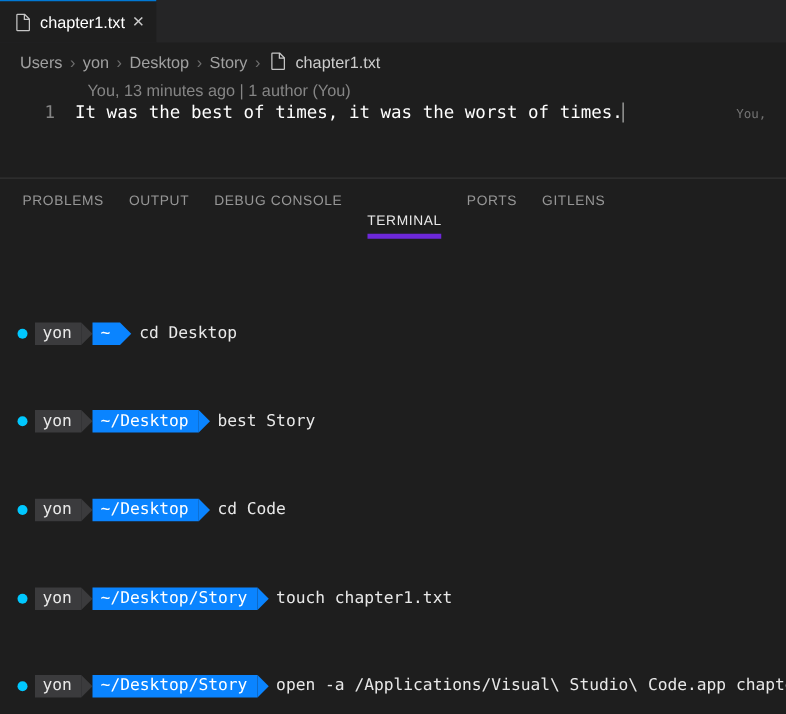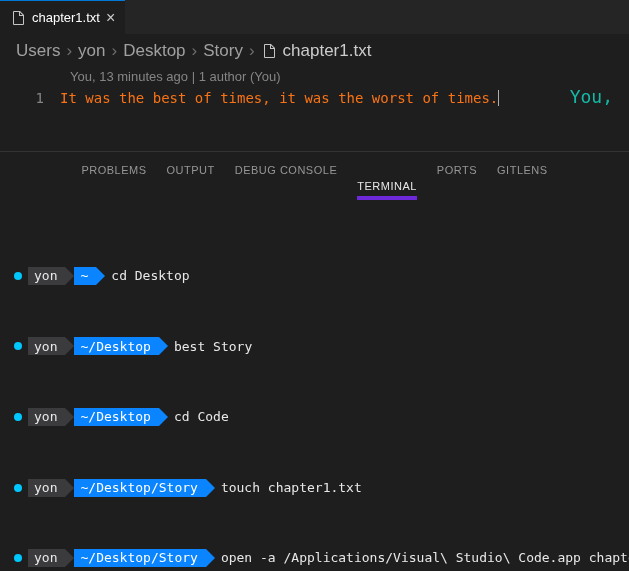--- a/index.html
+++ b/index.html
@@ -1,33 +1,33 @@
 <!DOCTYPE html>
 <html><head>
 <meta charset="utf-8">
 <style>
   * { margin: 0; padding: 0; box-sizing: border-box; }
   body { background: #1e1e1e; color: #cccccc; font-family: -apple-system, "Segoe UI", sans-serif; font-size: 13px; width: 629px; height: 571px; overflow: hidden; display: flex; flex-direction: column; }
   .tabs-bar { display: flex; background: #252526; height: 35px; border-bottom: 1px solid #1e1e1e; }
   .tab { display: flex; align-items: center; gap: 6px; padding: 0 10px; background: #1e1e1e; border-top: 1px solid #0078d4; color: #ffffff; font-size: 13px; }
   .tab .close { color: #cccccc; font-size: 16px; line-height: 1; }
   .file-icon { width: 16px; height: 16px; display: inline-flex; align-items: center; justify-content: center; }
-  .breadcrumbs { display: flex; align-items: center; gap: 6px; padding: 6px 16px; font-size: 17px; color: #a0a0a0; }
+  .breadcrumbs { display: flex; align-items: center; gap: 6px; padding: 6px 16px; font-size: 13px; color: #a0a0a0; }
   .breadcrumbs .sep { color: #6e6e6e; }
   .breadcrumbs .active { color: #cccccc; }
   .editor { padding: 0 16px; }
   .codelens { color: #858585; font-size: 13px; padding: 2px 0 2px 54px; }
   .line { display: flex; font-family: Menlo, Consolas, monospace; font-size: 14px; }
   .gutter { width: 44px; text-align: right; color: #858585; padding-right: 16px; }
-  .code { white-space: pre; color: #f97316; }
+  .code { white-space: pre; color: #ffffff; }
   .cursor { display: inline-block; width: 1px; height: 16px; background: #aeafad; vertical-align: text-bottom; }
-  .inline-author { color: #14b8a6; padding-left: 40px; font-family: Menlo, Consolas, monospace; font-size: 18px; text-align: center; }
+  .inline-author { color: #737373; padding-left: 40px; font-family: Menlo, Consolas, monospace; font-size: 10px; text-align: center; }
   .editor-row { display: flex; align-items: baseline; }
   .panel { margin-top: 44px; border-top: 1px solid #333; flex: 1; display: flex; flex-direction: column; overflow: hidden; }
-  .panel-tabs { display: flex; gap: 20px; padding: 8px 18px; font-size: 11px; letter-spacing: 0.5px; color: #969696; justify-content: center; }
+  .panel-tabs { display: flex; gap: 20px; padding: 8px 18px; font-size: 11px; letter-spacing: 0.5px; color: #969696; }
   .panel-tab { text-transform: uppercase; padding: 4px 0; cursor: pointer; }
   .panel-tab.active { color: #e7e7e7; border-bottom: 4px solid #6d28d9; margin-top: 16px; }
   .terminal { font-family: Menlo, Consolas, monospace; font-size: 13px; line-height: 1.35; padding: 6px 14px; white-space: pre; overflow: hidden; }
   .tl { display: flex; align-items: center; flex-wrap: nowrap; }
   .dot { width: 8px; height: 8px; border-radius: 50%; margin-right: 6px; flex-shrink: 0; }
   .dot.blue { background: #00c8ff; }
   .seg { padding: 0 8px 0 6px; display: inline-flex; align-items: center; position: relative; height: 18px; }
   .seg.user { background: #3b3b3d; color: #e8e8e8; }
   .seg.path { background: #0a84ff; color: #ffffff; font-weight: 500; }
   .arrow-out { width: 0; height: 0; border-top: 9px solid transparent; border-bottom: 9px solid transparent; display: inline-block; }

